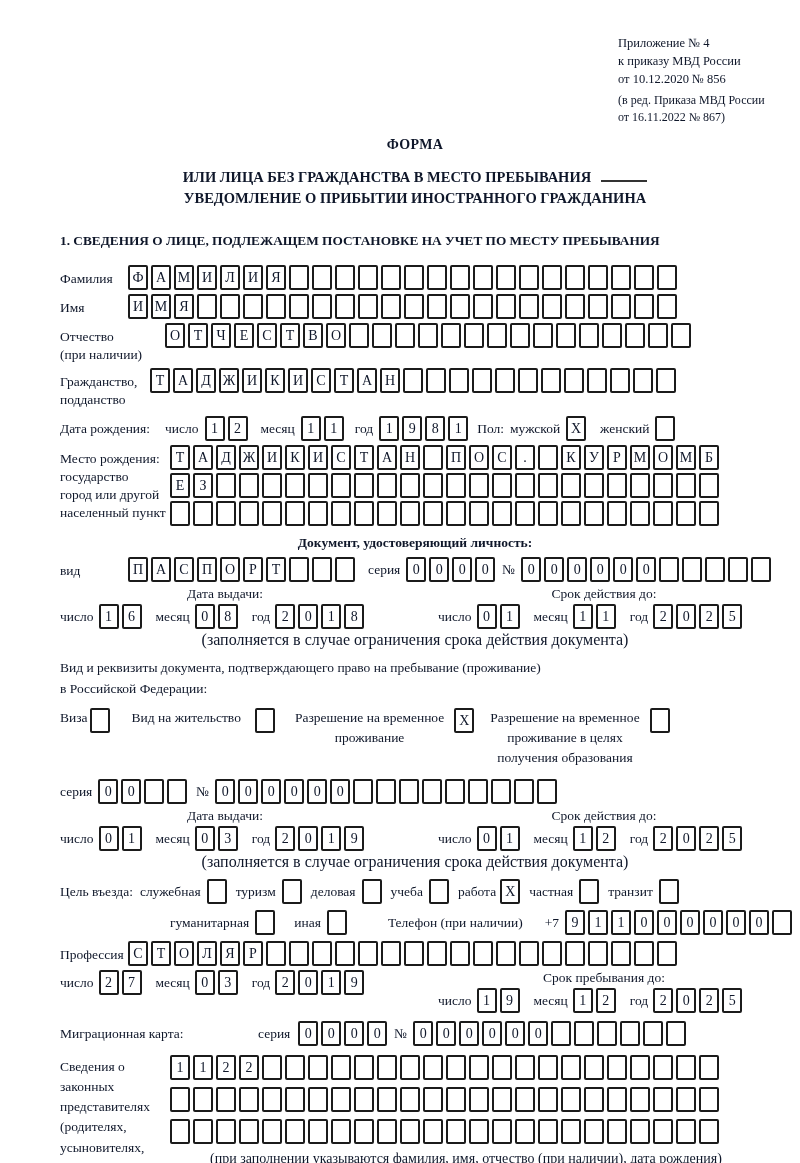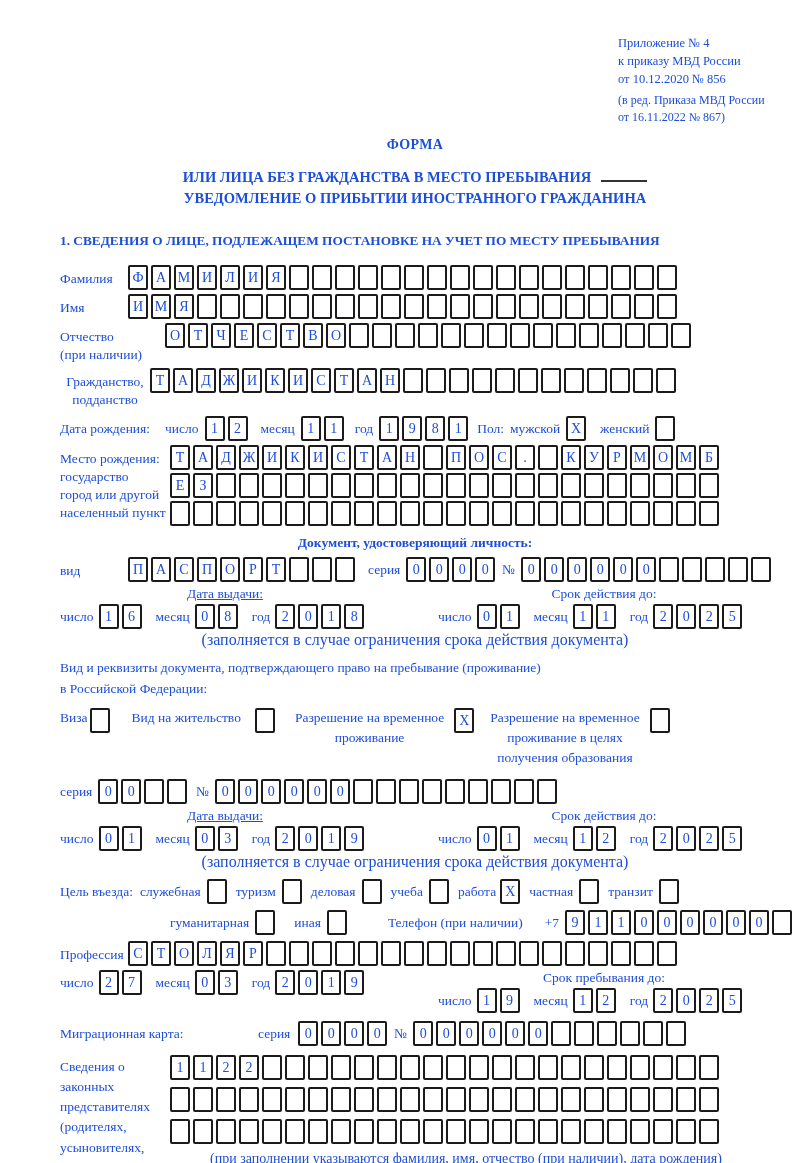--- a/index.html
+++ b/index.html
@@ -1,53 +1,53 @@
 <!DOCTYPE html>
 <html lang="ru"><head>
 <meta charset="utf-8">
 <style>
   html,body{margin:0;padding:0;background:#fff;}
   .page{
     width:800px;height:1163px;background:#fff;box-sizing:border-box;
     padding:34px 30px 10px 60px;
     font-family:"Liberation Serif","DejaVu Serif",serif;
-    color:#1d4ed8;font-size:13.5px;position:relative;overflow:hidden;
+    color:#0f172a;font-size:13.5px;position:relative;overflow:hidden;
   }
   
   .appendix{margin-left:558px;line-height:1.45;font-size:12.5px;}
   .edition{margin-left:558px;line-height:1.35;font-size:12px;margin-top:4px;}
   .form-label{text-align:center;font-weight:bold;font-size:14px;margin-top:12px;letter-spacing:.4px;}
   
   .title{text-align:center;font-weight:bold;font-size:14.5px;line-height:1.45;margin-top:14px;}
   .title-underline{display:inline-block;width:46px;border-bottom:2.5px solid #333;height:2px;margin-left:10px;}
   .section-heading{font-weight:bold;font-size:13.3px;margin-top:24px;margin-bottom:16px;white-space:nowrap;}
   
   .form-row{display:flex;align-items:flex-start;margin-bottom:4px;}
   .lblcol{flex:none;line-height:1.35;padding-top:5px;}
-  .w68{width:68px;}.w90{width:90px;text-align:center;}.w105{width:105px;}.w110{width:110px;}.w150{width:150px;}
+  .w68{width:68px;}.w90{width:90px;}.w105{width:105px;}.w110{width:110px;}.w150{width:150px;}
   .cells{display:inline-flex;flex:none;}
   .cell{
     display:inline-block;width:20px;height:25px;box-sizing:border-box;
     border:2px solid #1b1b1b;border-radius:2px;margin-right:3px;background:#fff;
     text-align:center;font-size:14px;line-height:21px;vertical-align:middle;flex:none;
   }
   .cell.checkbox{margin-left:6px;margin-right:0;}
   .inline-lbl{padding-top:5px;flex:none;}
   .mr6{margin-right:6px;}.ml6{margin-left:6px;}.ml14{margin-left:14px;}
   .stack{display:flex;flex-direction:column;}
   .stack .cells{margin-bottom:3px;}
   
   .docheader{text-align:center;font-weight:bold;font-size:13.5px;margin:6px 0 6px 0;}
   
   .dates-pair{display:flex;margin-top:2px;}
   .dates-col{flex:none;}
   .dates-col.left{width:378px;}
   .dates-col.right{flex:1;}
   .dates-header{text-align:center;font-size:13.5px;margin-bottom:2px;}
-  .dates-col.left .dates-header{width:330px;text-decoration:underline;}
+  .dates-col.left .dates-header{width:330px;}
   .date-line{display:flex;align-items:flex-start;}
   .date-line .inline-lbl{margin-right:5px;}
   .date-line .cells{margin-right:11px;}
   .restriction-note{text-align:center;font-size:16px;margin:2px 0 8px 0;}
   
   .para{line-height:1.6;font-size:13.5px;margin-top:4px;}
   
   .permits-row{display:flex;align-items:flex-start;margin:6px 0 10px 0;}
   .permit-item{display:flex;align-items:flex-start;flex:none;}
   .permit-label{line-height:1.5;text-align:center;padding-top:2px;}

